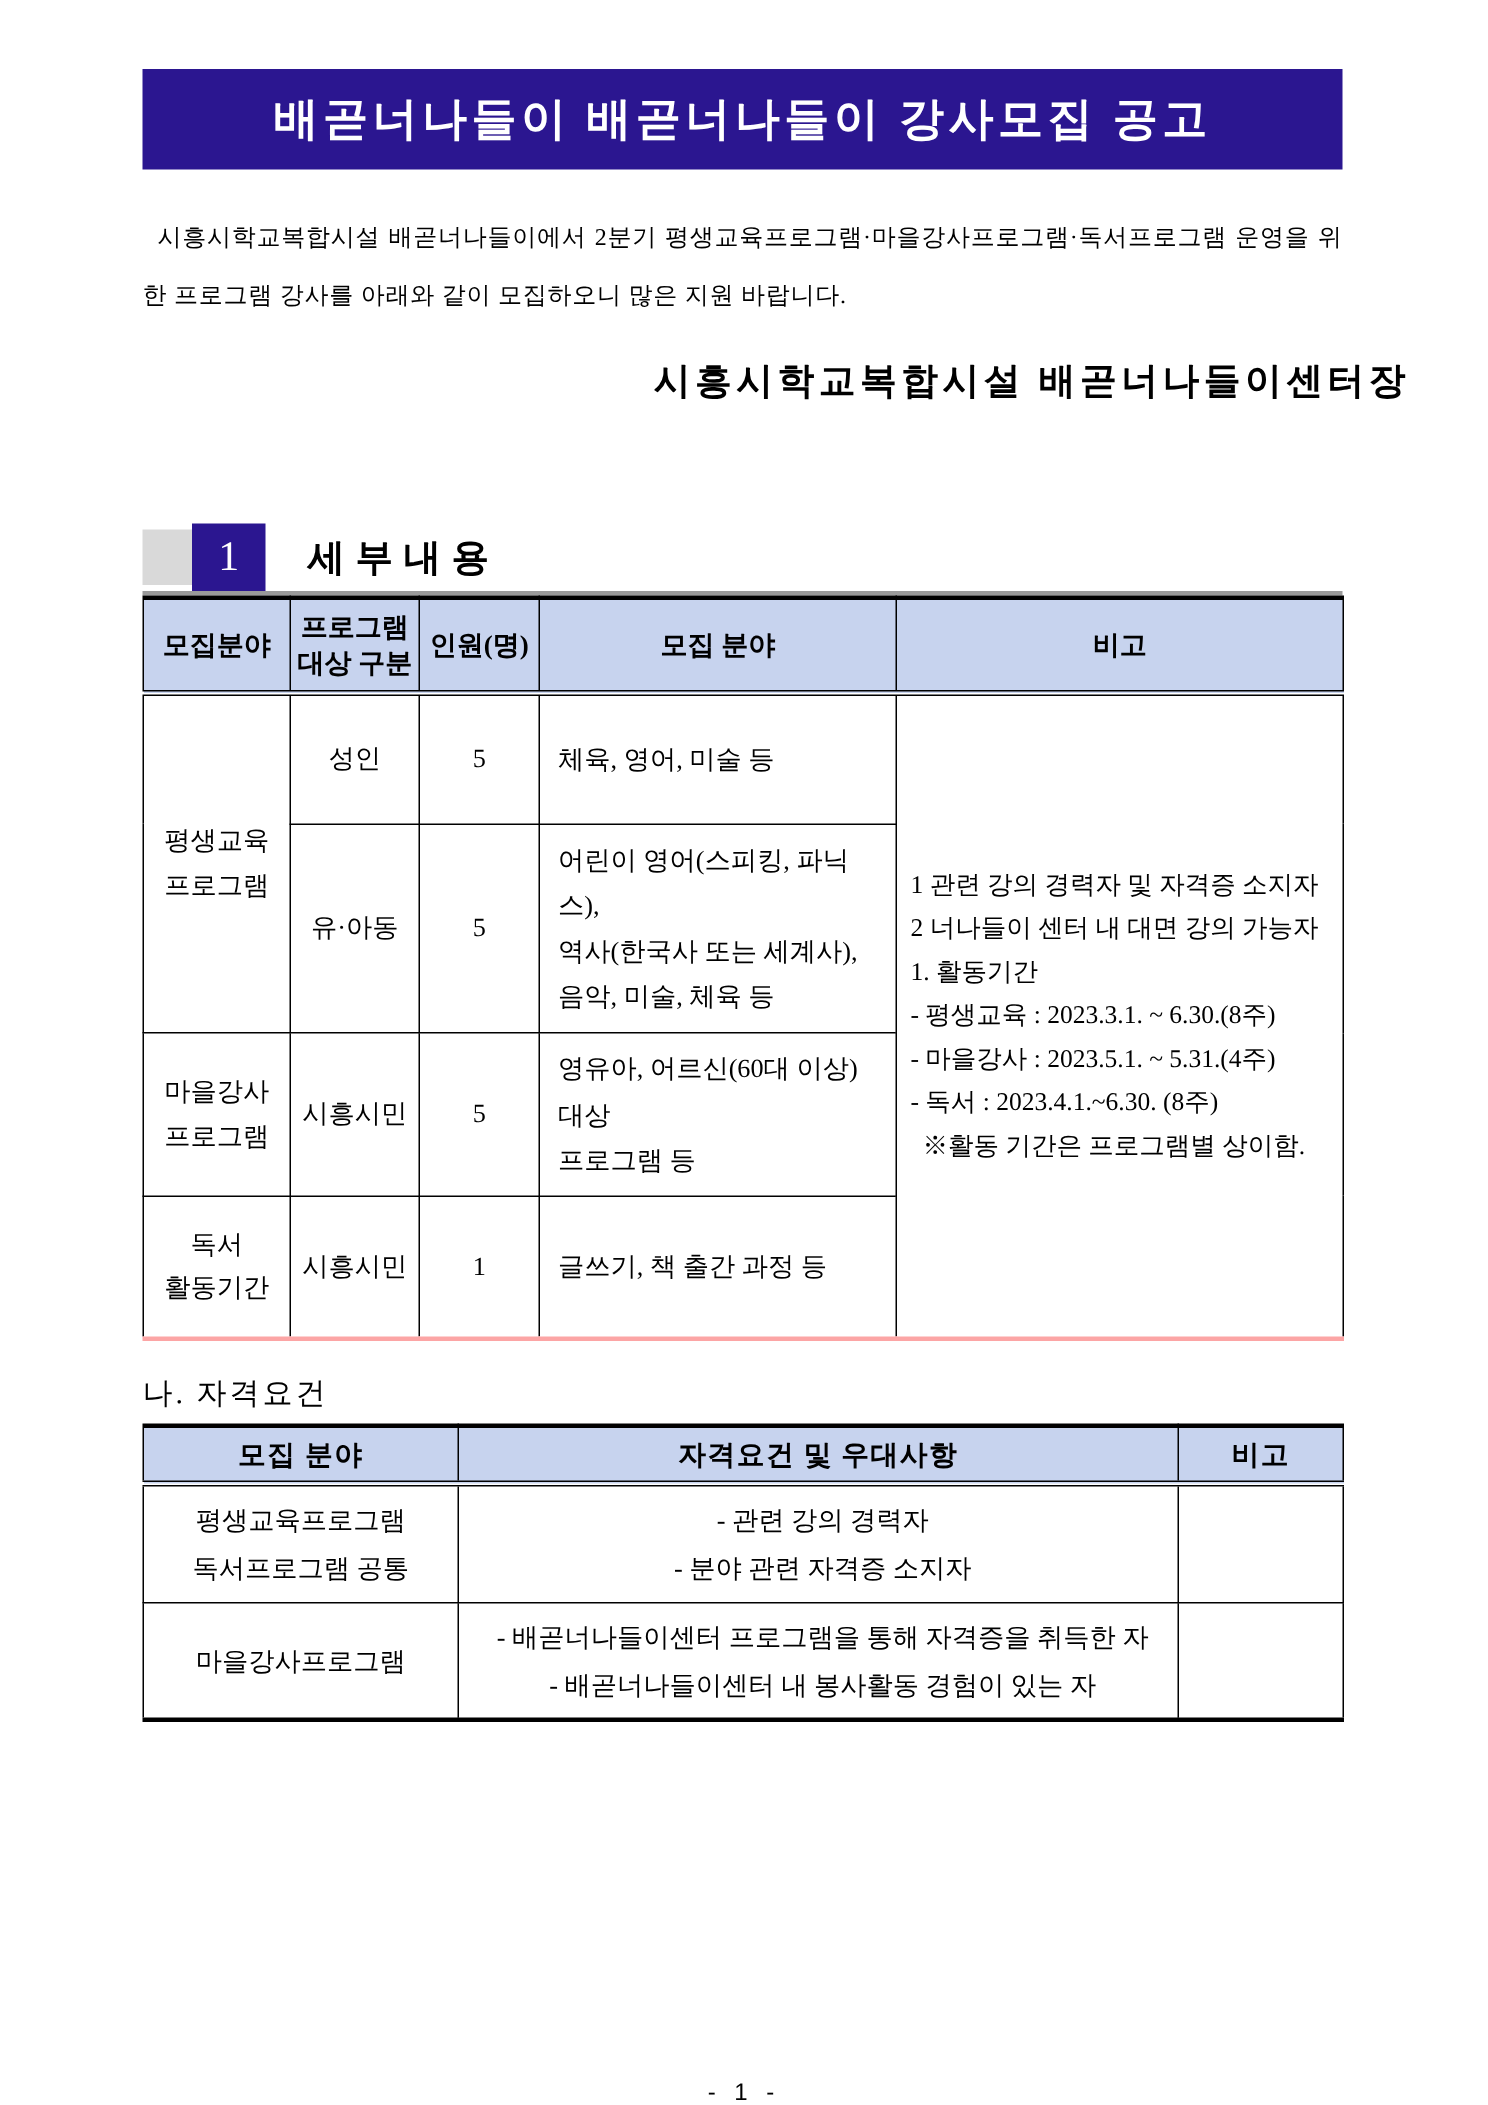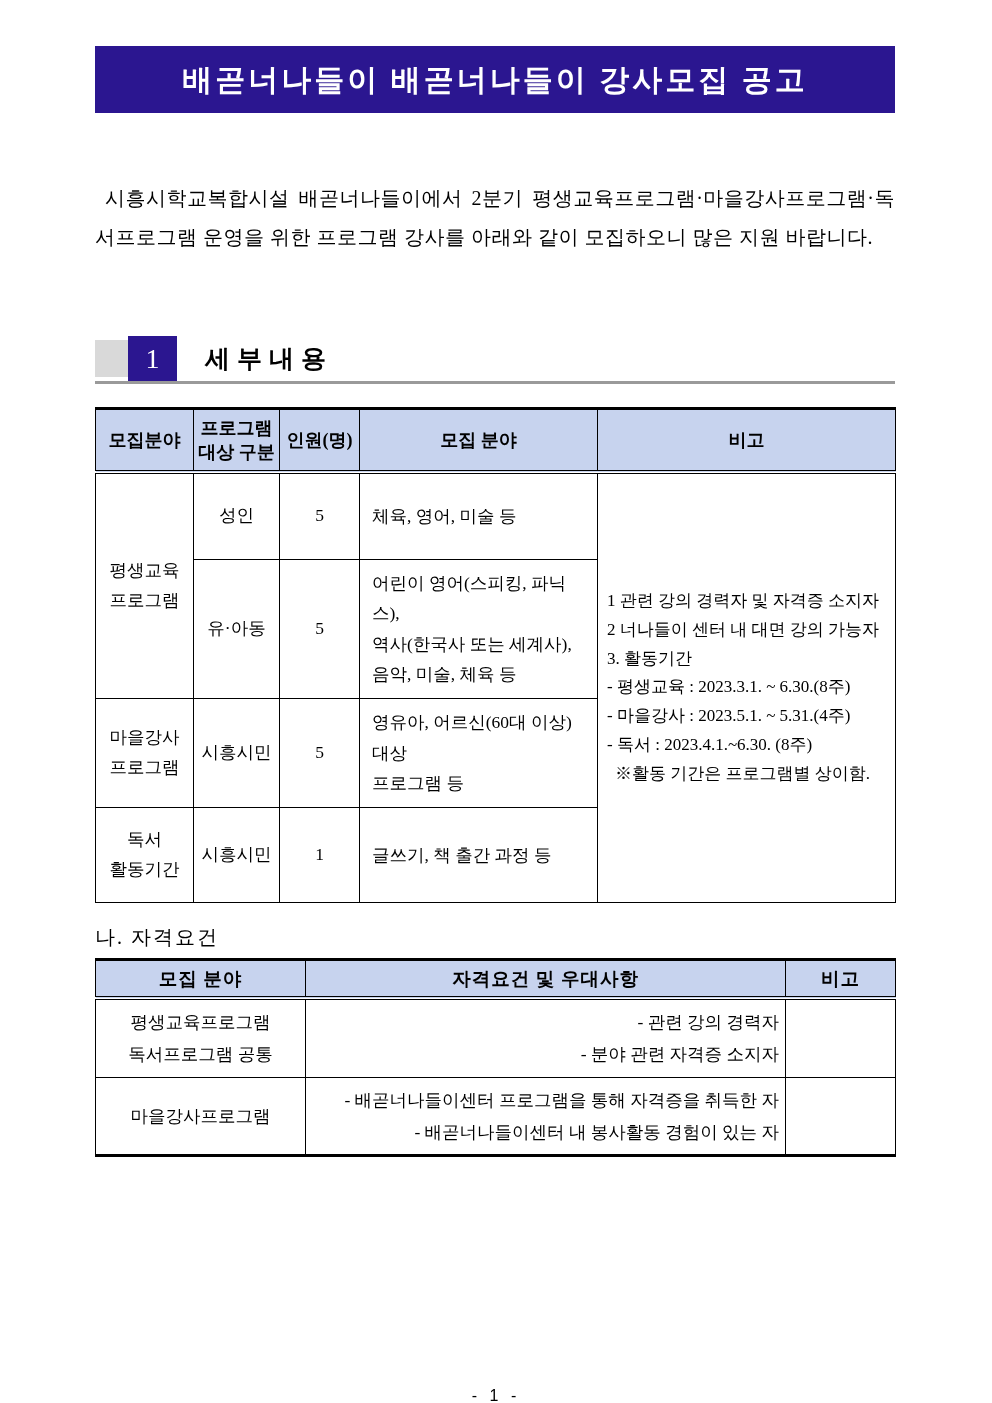--- a/index.html
+++ b/index.html
@@ -12,21 +12,21 @@
 
   .doc-ref{padding-top:88px;font-size:17.5px;letter-spacing:1px;}
 
   .banner{
     margin-top:46px;height:67px;line-height:67px;
     background:var(--banner-bg,#2B1690);color:var(--banner-text,#ffffff);
     text-align:center;font-size:30px;font-weight:bold;letter-spacing:3px;
   }
 
   .intro{
-    margin-top:66px;font-size:20px;line-height:39px;
+    margin-top:26px;font-size:16px;line-height:39px;
     text-align:justify;word-break:break-all;text-indent:10px;letter-spacing:0.5px;
   }
 
   .date-line{margin-top:6px;text-align:right;padding-right:30px;font-size:20px;letter-spacing:1px;}
 
   .signature{margin-top:20px;text-align:right;margin-right:-45px;font-size:24.5px;font-weight:bold;letter-spacing:3px;}
 
   .section-heading{
     margin-top:78px;height:46px;display:flex;align-items:center;
     border-bottom:3px solid #9a9a9a;
@@ -34,21 +34,21 @@
   .gray-strip{width:33px;height:37px;background:var(--gray-strip,#d9d9d9);}
   .num-box{
     width:49px;height:45px;line-height:45px;background:var(--banner-bg,#2B1690);
     color:#fff;text-align:center;font-size:28px;
   }
   .heading-text{margin-left:28px;font-size:25px;font-weight:bold;letter-spacing:7px;}
 
   .sub-heading{margin-top:21px;font-size:20px;letter-spacing:2px;}
 
   table{border-collapse:collapse;table-layout:fixed;width:800px;}
-  .t1{margin-top:23px;border-top:3px solid #000;border-bottom:1px solid #fca5a5;}
+  .t1{margin-top:0;border-top:3px solid #000;border-bottom:3px solid #fca5a5;}
   .t1 th,.t1 td{border:1px solid #000;}
   .t1 th{
     background:var(--table-header-bg,#C7D3EE);height:58px;font-size:18px;font-weight:bold;
     border-bottom:4px double #000;text-align:center;
   }
   .t1 td{font-size:17.5px;vertical-align:middle;}
   .t1 .c-center{text-align:center;line-height:1.7;}
   .t1 .c-fields{text-align:left;padding:8px 6px 8px 12px;line-height:1.75;}
   .t1 .c-remarks{padding:6px 4px 6px 9px;line-height:1.7;font-size:17px;vertical-align:middle;}
   .t1 .row-1{height:87px;}
@@ -59,40 +59,41 @@
   .remark-note{padding-left:8px;}
 
   .t2{margin-top:7px;border-top:3px solid #000;border-bottom:3px solid #000;}
   .t2 th,.t2 td{border:1px solid #000;}
   .t2 th{
     background:var(--table-header-bg,#C7D3EE);height:33px;font-size:18.5px;font-weight:bold;
     border-bottom:4px double #000;text-align:center;letter-spacing:1px;
   }
   .t2 td{font-size:17.5px;vertical-align:middle;}
   .t2 .c-field{text-align:center;line-height:1.85;}
-  .t2 .c-req{text-align:right;padding:6px 6px 6px 12px;line-height:1.85;}
+  .t2 .c-req{text-align:center;padding:6px 6px 6px 12px;line-height:1.85;}
   .t2 .qrow{height:68px;}
 
   .page-footer{
     position:absolute;bottom:44px;left:0;width:100%;
     text-align:center;font-size:16px;letter-spacing:4px;
     font-family:"Liberation Sans","DejaVu Sans",sans-serif;
   }
 </style>
 </head>
 <body>
 
 <div class="page">
 
 
   <div class="banner">배곧너나들이 배곧너나들이 강사모집 공고</div>
 
   <p class="intro">시흥시학교복합시설 배곧너나들이에서 2분기 평생교육프로그램·마을강사프로그램·독서프로그램 운영을 위한 프로그램 강사를 아래와 같이 모집하오니 많은 지원 바랍니다.</p>
 
 
+  <div class="signature">시흥시학교복합시설 배곧너나들이센터장</div>
 
   <div class="section-heading">
     <span class="gray-strip"></span>
     <span class="num-box">1</span>
     <span class="heading-text">세부내용</span>
   </div>
 
 
   <table class="t1">
     <colgroup>
@@ -115,21 +116,21 @@
     <tbody>
       <tr class="row-1">
         <td class="c-center preline" rowspan="2">평생교육
 프로그램</td>
         <td class="c-center preline">성인</td>
         <td class="c-center">5</td>
         <td class="c-fields preline">체육, 영어, 미술 등</td>
         <td class="c-remarks" rowspan="4">
           <div class="remark-line">1 관련 강의 경력자 및 자격증 소지자</div>
           <div class="remark-line">2 너나들이 센터 내 대면 강의 가능자</div>
-          <div class="remark-line">3. 활동기간</div>
+          <div class="remark-line">1. 활동기간</div>
           <div class="remark-line">- 평생교육 : 2023.3.1. ~ 6.30.(8주)</div>
           <div class="remark-line">- 마을강사 : 2023.5.1. ~ 5.31.(4주)</div>
           <div class="remark-line">- 독서 : 2023.4.1.~6.30. (8주)</div>
           <div class="remark-line remark-note">※활동 기간은 프로그램별 상이함.</div>
         </td>
       </tr>
       <tr class="row-2">
         <td class="c-center preline">유·아동</td>
         <td class="c-center">5</td>
         <td class="c-fields preline">어린이 영어(스피킹, 파닉스),

